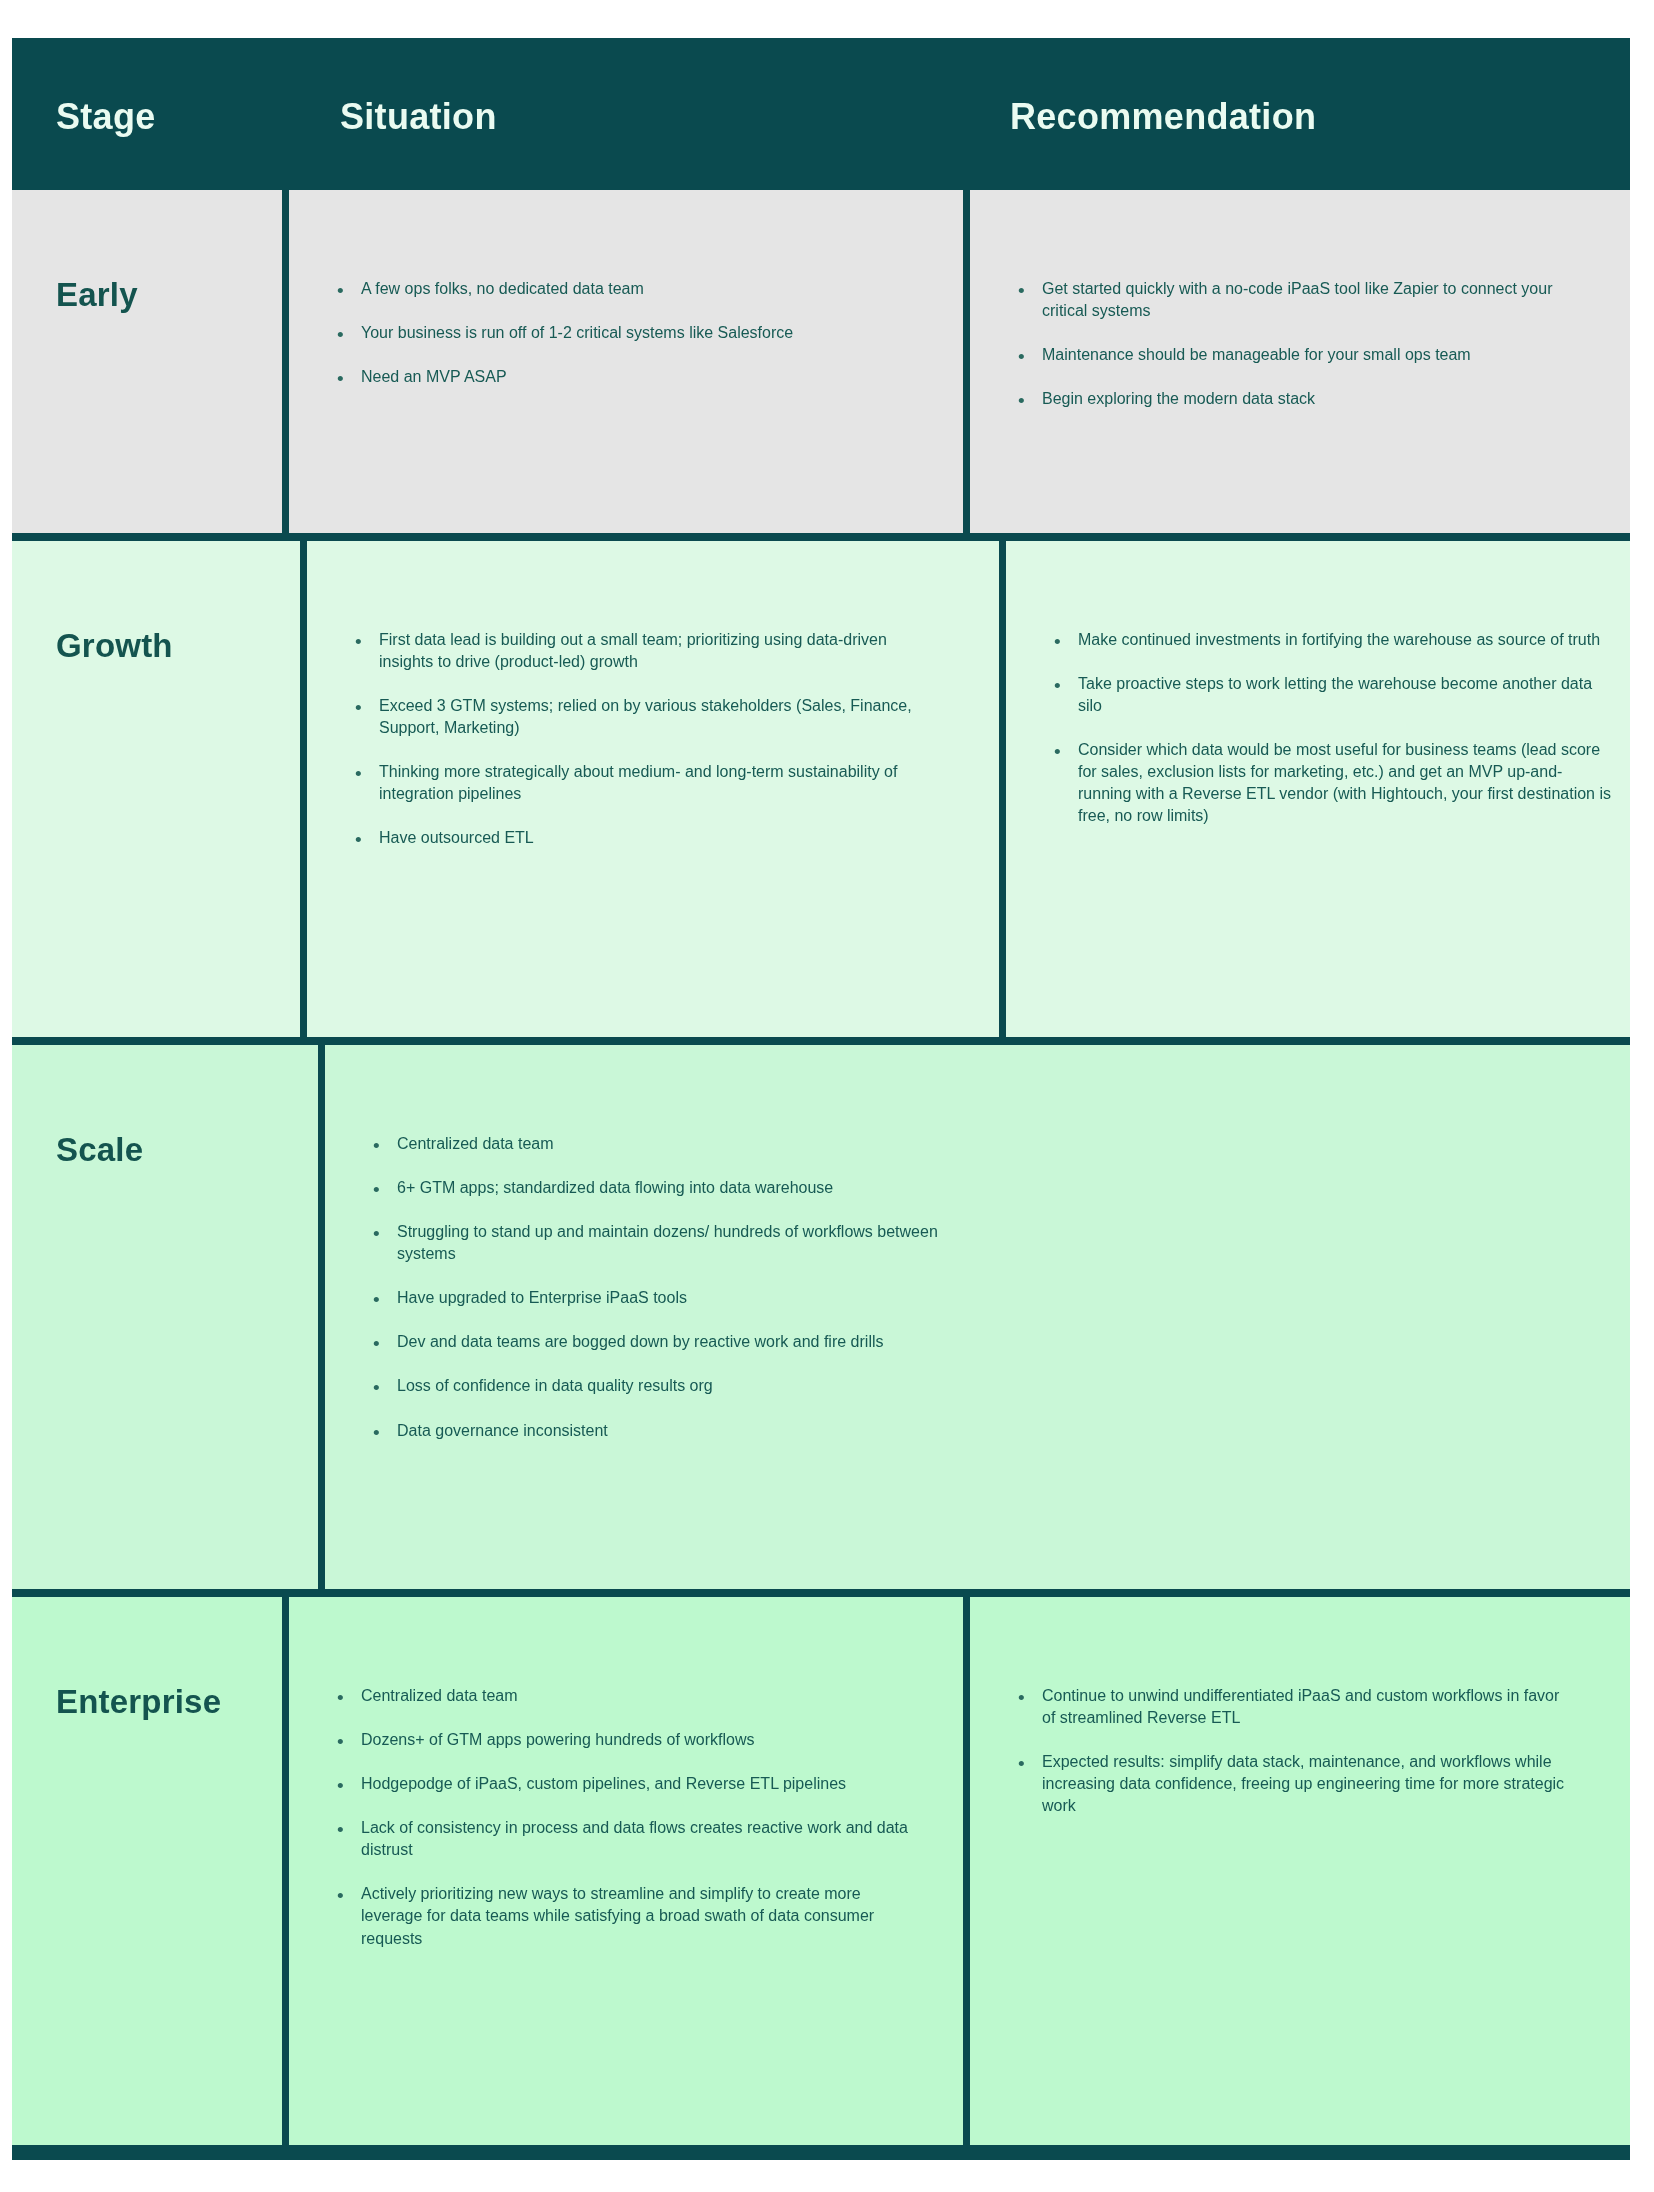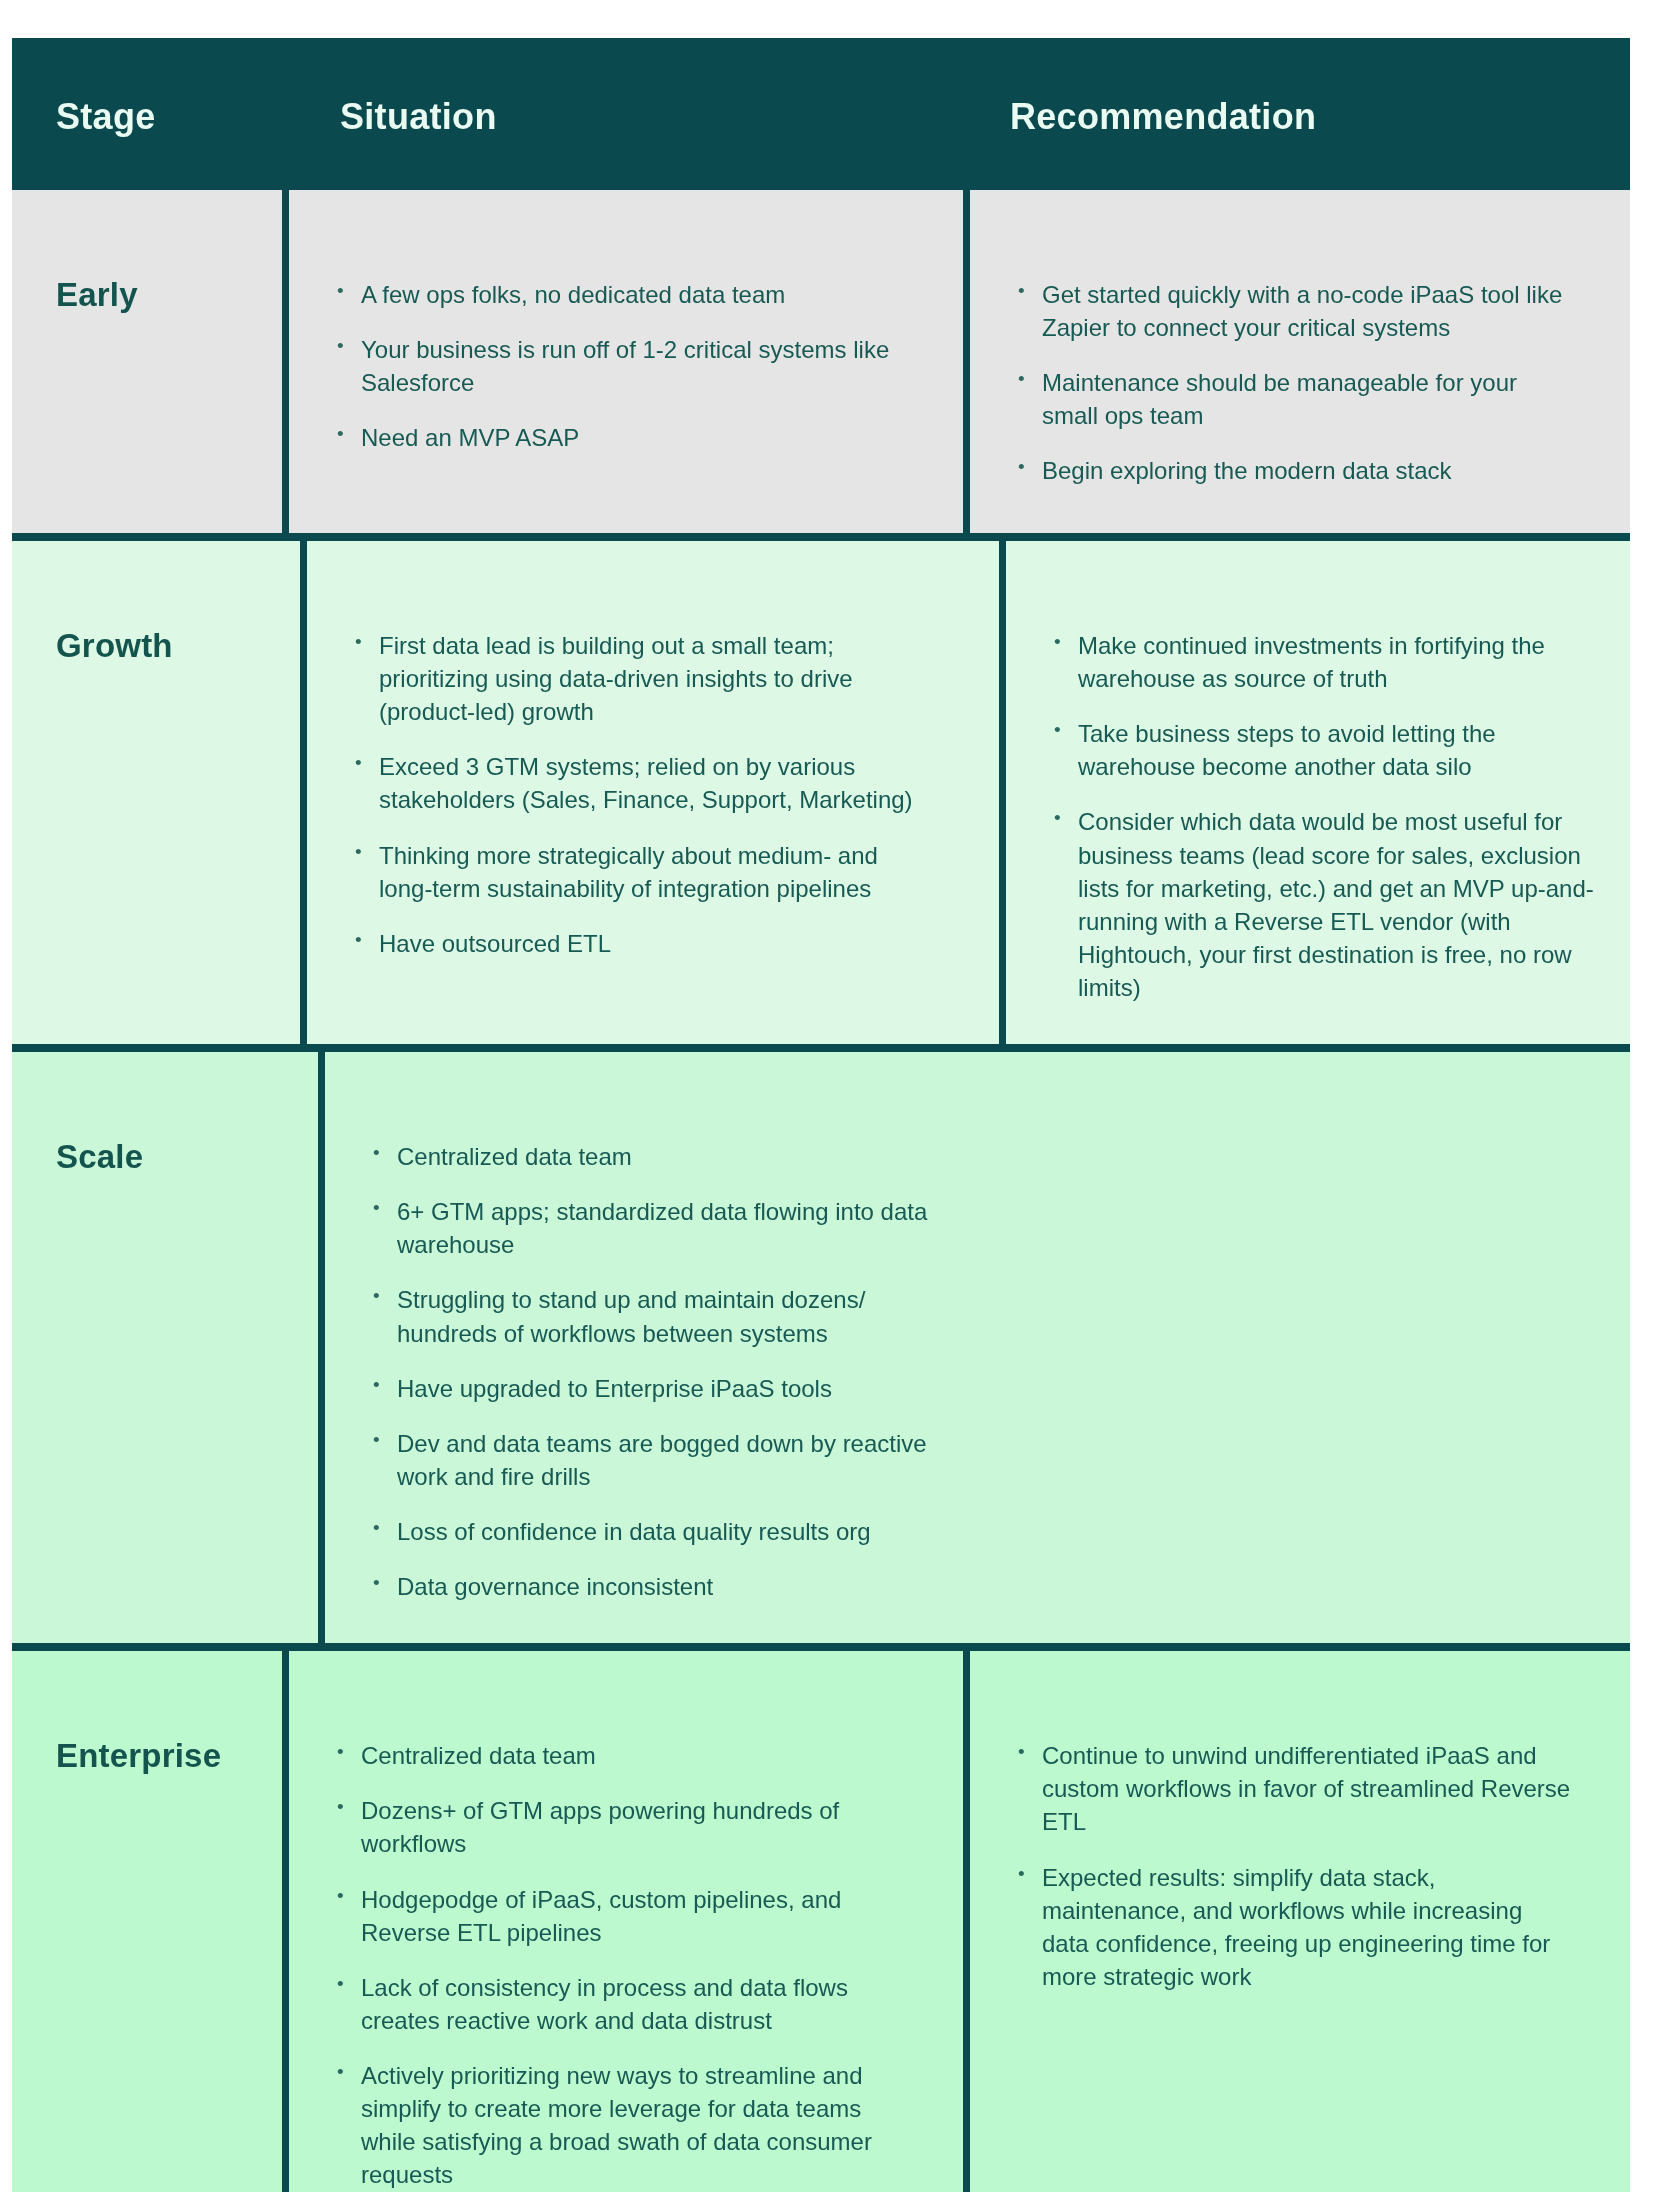--- a/index.html
+++ b/index.html
@@ -59,21 +59,21 @@
     border-left: 7px solid #0A4A4F;
     padding: 88px 55px 40px 0;
   }
   ul.bullets {
     list-style: none;
     padding-left: 46px;
   }
   ul.bullets li.bullet {
     position: relative;
     padding-left: 26px;
-    font-size: 24px;
+    font-size: 16px;
     line-height: 1.38;
     margin-bottom: 22px;
     color: #175A54;
   }
   ul.bullets li.bullet:last-child { margin-bottom: 0; }
   ul.bullets li.bullet::before {
     content: "\2022";
     position: absolute;
     left: 2px;
     top: 0px;
@@ -121,21 +121,21 @@
         <ul class="bullets">
             <li class="bullet">First data lead is building out a small team; prioritizing using data-driven insights to drive (product-led) growth</li>
             <li class="bullet">Exceed 3 GTM systems; relied on by various stakeholders (Sales, Finance, Support, Marketing)</li>
             <li class="bullet">Thinking more strategically about medium- and long-term sustainability of integration pipelines</li>
             <li class="bullet">Have outsourced ETL</li>
           </ul>
       </div>
       <div class="cell-list">
         <ul class="bullets">
             <li class="bullet">Make continued investments in fortifying the warehouse as source of truth</li>
-            <li class="bullet">Take business steps to avoid letting the warehouse become another data silo</li>
+            <li class="bullet">Take proactive steps to work letting the warehouse become another data silo</li>
             <li class="bullet">Consider which data would be most useful for business teams (lead score for sales, exclusion lists for marketing, etc.) and get an MVP up-and-running with a Reverse ETL vendor (with Hightouch, your first destination is free, no row limits)</li>
           </ul>
       </div>
     </div>
 
     <div class="grid-row body-row row-scale">
       <div class="cell-stage">
         <div class="stage-label">Scale</div>
       </div>
       <div class="cell-list">

